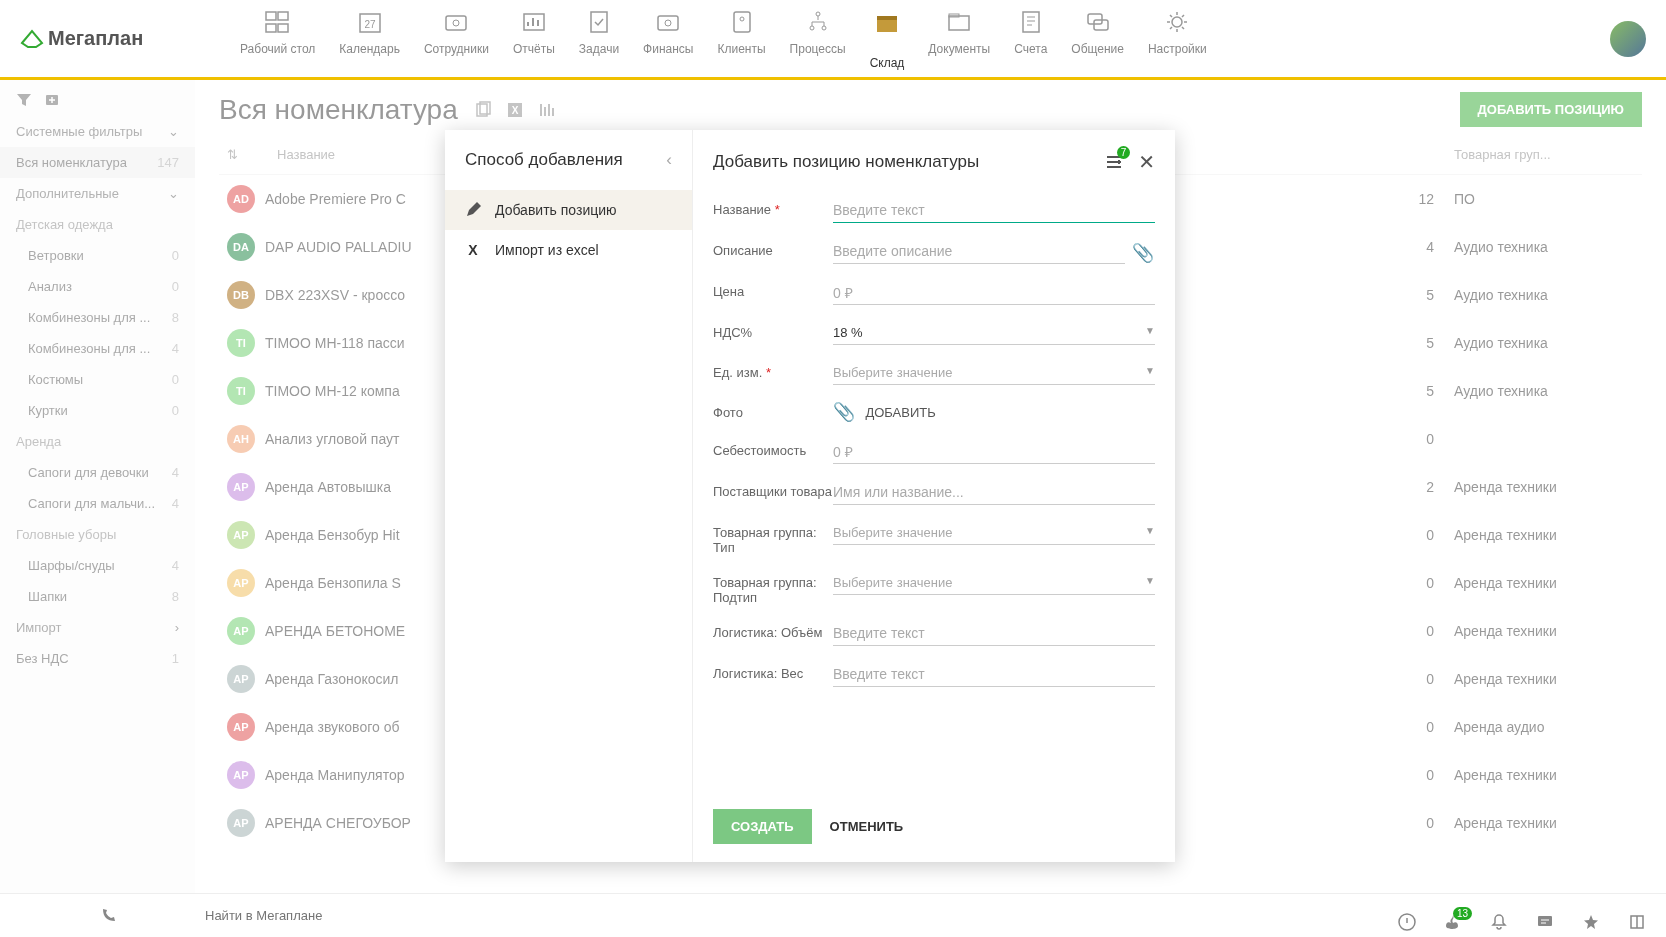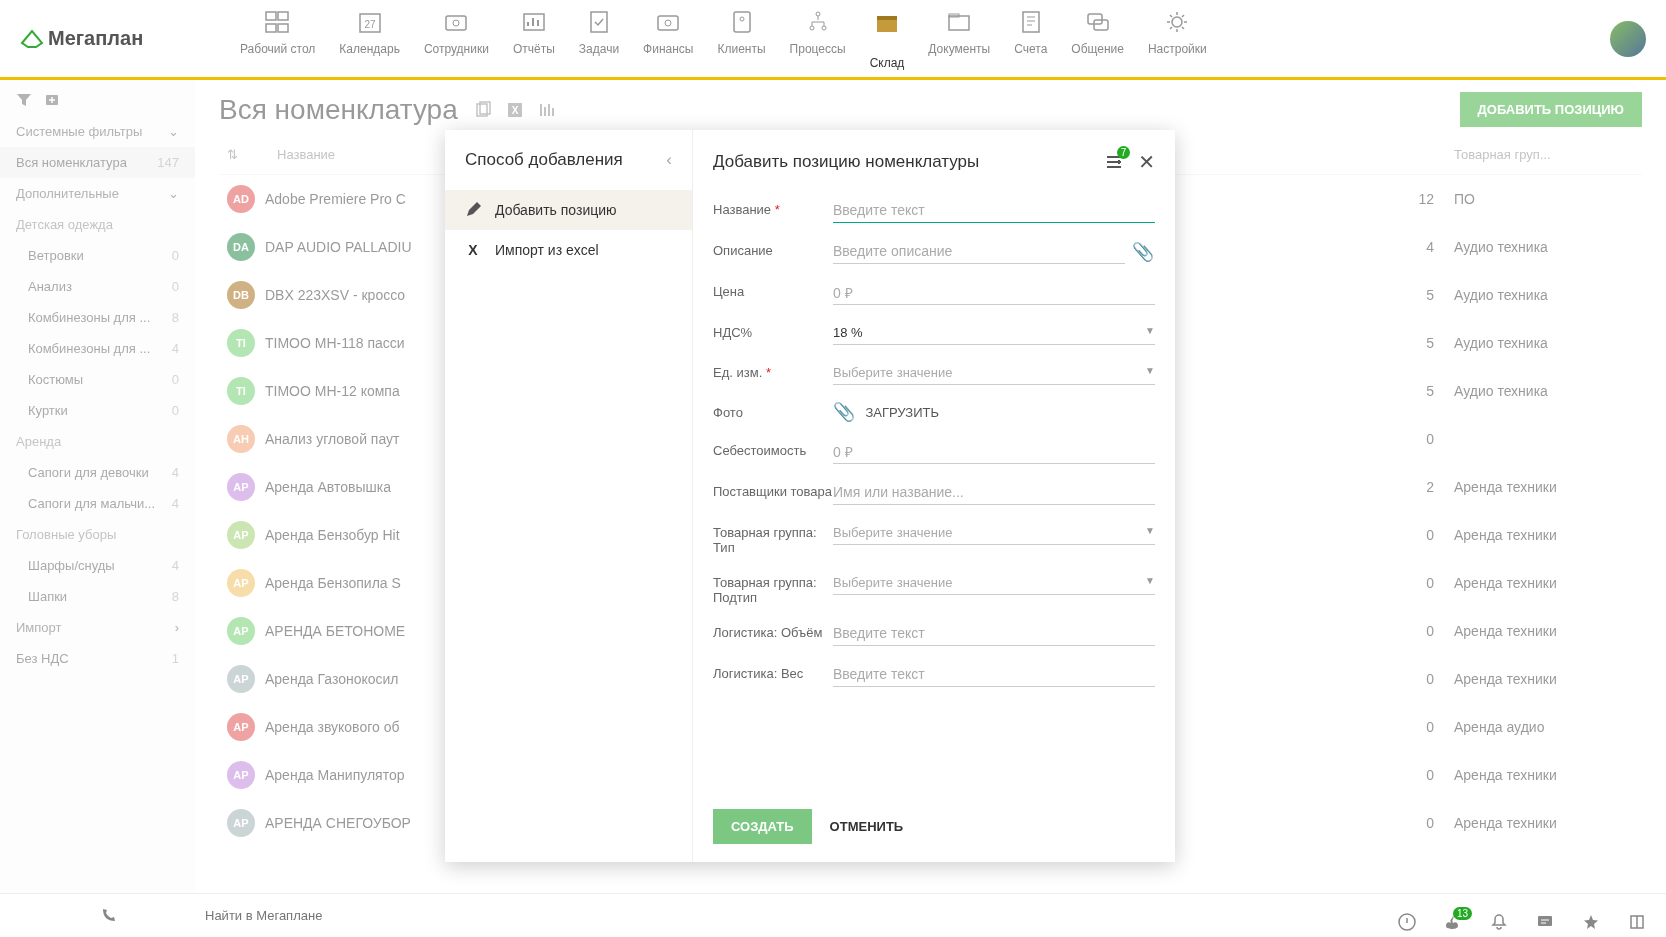--- a/index.html
+++ b/index.html
@@ -59,21 +59,21 @@
 .flabel { width: 120px; font-size: 13px; color: #666; padding-top: 4px; }
 .flabel .req { color: #d22; }
 .fcontrol { flex: 1; }
 .finput { width: 100%; border: none; border-bottom: 1px solid #ccc; padding: 4px 0; font-size: 14px; color: #14532d; outline: none; }
 .finput::placeholder { color: #aaa; }
 .finput.active { border-bottom-color: #0a8; }
 .fselect { display: flex; justify-content: space-between; border-bottom: 1px solid #ccc; padding: 4px 0; color: #333; cursor: pointer; }
 .fselect .caret { color: #999; font-size: 10px; }
 .fselect.placeholder { color: #aaa; }
 .upload { display: flex; align-items: center; gap: 10px; font-size: 13px; color: #555; cursor: pointer; }
-.attach-icon-row { display: flex; align-items: center; }
+.attach-icon-row { display: flex; align-items: flex-end; }
 .attach-icon-row .finput { flex: 1; }
 .clip { color: #999; font-size: 18px; margin-left: 8px; }
 .mr-foot { padding: 18px 20px; display: flex; gap: 18px; align-items: center; }
 .btn-create { background: #7cc883; color: #fff; border: none; padding: 10px 18px; font-size: 13px; font-weight: bold; cursor: pointer; }
 .btn-cancel { background: none; border: none; font-size: 13px; font-weight: bold; color: #333; cursor: pointer; }
 
 
 .bottombar { height: 44px; border-top: 1px solid #eee; display: flex; align-items: center; padding: 0 20px; background: #fff; }
 .bb-left { width: 175px; display:flex; justify-content:center; color:#888; }
 .bb-search { flex: 1; padding: 0 10px; }
@@ -493,21 +493,21 @@
                 <span>Выберите значение</span>
                 <span class="caret">▼</span>
               </div>
             </div>
         </div>
         <div class="frow">
           <div class="flabel">Фото</div>
           <div class="fcontrol">
               <div class="upload">
                 <span style="font-size:18px;">📎</span>
-                <span>ЗАГРУЗИТЬ</span>
+                <span>ДОБАВИТЬ</span>
               </div>
             </div>
         </div>
         <div class="frow">
           <div class="flabel">Себестоимость</div>
           <div class="fcontrol"><input class="finput" style="color: rgb(170, 170, 170);" value="0 ₽"></div>
         </div>
         <div class="frow">
           <div class="flabel">Поставщики товара</div>
           <div class="fcontrol"><input class="finput" placeholder="Имя или название..." style=""></div>

